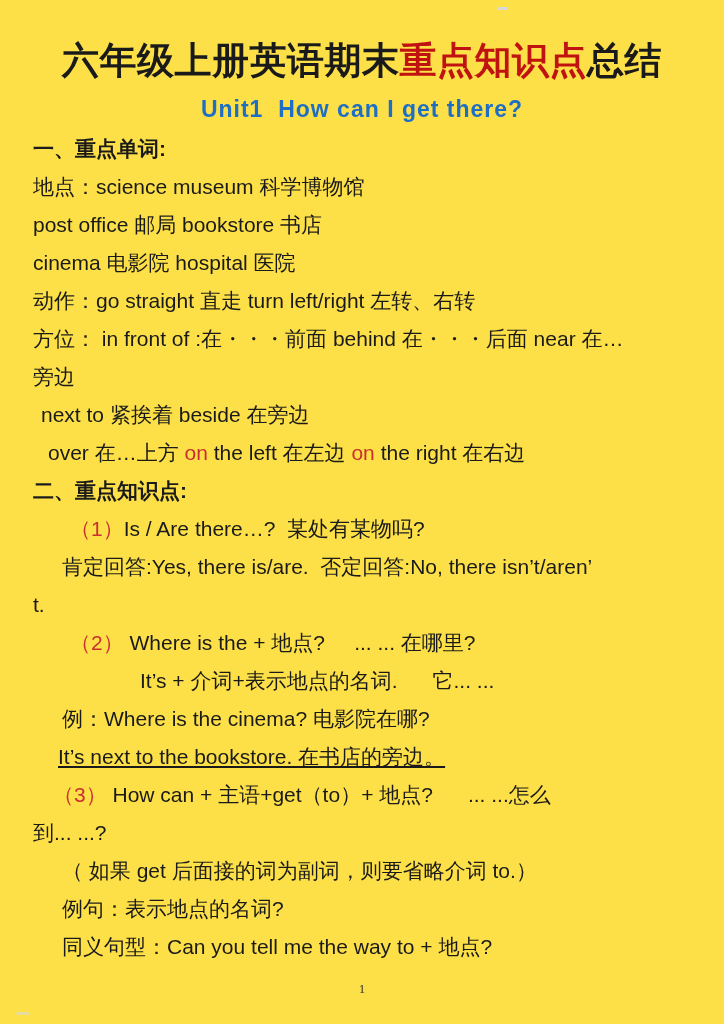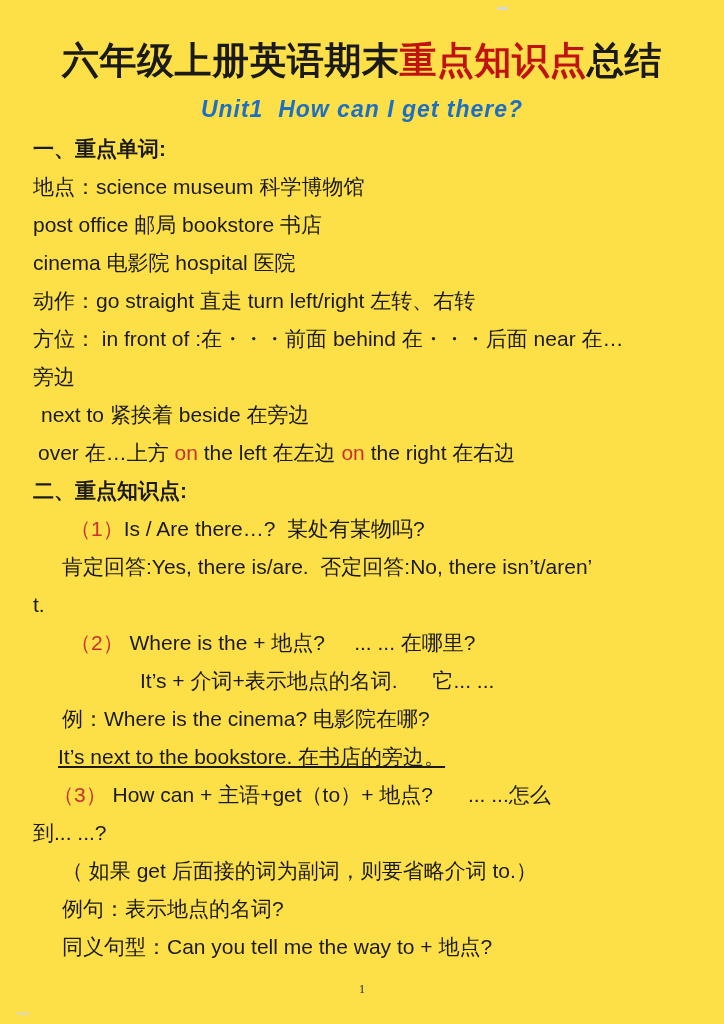--- a/index.html
+++ b/index.html
@@ -44,21 +44,20 @@
     position: absolute;
     top: 96px;
     left: 0;
     width: 724px;
     margin: 0;
     text-align: center;
     font-size: 23px;
     font-weight: bold;
     letter-spacing: 1px;
     white-space: pre;
-    font-style: italic;
   }
   .body-text {
     position: absolute;
     top: 130px;
     left: 0;
     width: 668px;
   }
   .line {
     font-size: 21px;
     line-height: 38px;
@@ -84,21 +83,21 @@
   <h2 class="subtitle" style="color: rgb(30, 110, 195);">Unit1  How can I get there?</h2>
   <div class="body-text">
       <div class="line" style="padding-left: 33px; font-weight: bold;"><span>一、重点单词:</span></div>
       <div class="line" style="padding-left: 33px;"><span>地点：science museum 科学博物馆</span></div>
       <div class="line" style="padding-left: 33px;"><span>post office 邮局 bookstore 书店</span></div>
       <div class="line" style="padding-left: 33px;"><span>cinema 电影院 hospital 医院</span></div>
       <div class="line" style="padding-left: 33px;"><span>动作：go straight 直走 turn left/right 左转、右转</span></div>
       <div class="line" style="padding-left: 33px;"><span>方位： in front of :在・・・前面 behind 在・・・后面 near 在…</span></div>
       <div class="line" style="padding-left: 33px;"><span>旁边</span></div>
       <div class="line" style="padding-left: 41px;"><span>next to 紧挨着 beside 在旁边</span></div>
-      <div class="line" style="padding-left: 38px;"><span>over 在…上方 </span><span style="color: rgb(201, 48, 48);">on</span><span> the left 在左边 </span><span style="color: rgb(201, 48, 48);">on</span><span> the right 在右边</span></div>
+      <div class="line" style="padding-left: 48px;"><span>over 在…上方 </span><span style="color: rgb(201, 48, 48);">on</span><span> the left 在左边 </span><span style="color: rgb(201, 48, 48);">on</span><span> the right 在右边</span></div>
       <div class="line" style="padding-left: 33px; font-weight: bold;"><span>二、重点知识点:</span></div>
       <div class="line" style="padding-left: 70px;"><span style="color: rgb(201, 48, 48);">（1）</span><span>Is / Are there…?  某处有某物吗?</span></div>
       <div class="line" style="padding-left: 62px;"><span>肯定回答:Yes, there is/are.  否定回答:No, there isn’t/aren’</span></div>
       <div class="line" style="padding-left: 33px;"><span>t.</span></div>
       <div class="line" style="padding-left: 70px;"><span style="color: rgb(201, 48, 48);">（2）</span><span> Where is the + 地点?     ... ... 在哪里?</span></div>
       <div class="line" style="padding-left: 140px;"><span>It’s + 介词+表示地点的名词.      它... ...</span></div>
       <div class="line" style="padding-left: 62px;"><span>例：Where is the cinema? 电影院在哪?</span></div>
       <div class="line" style="padding-left: 58px; text-decoration: underline;"><span>It’s next to the bookstore. 在书店的旁边。</span></div>
       <div class="line" style="padding-left: 53px;"><span style="color: rgb(201, 48, 48);">（3）</span><span> How can + 主语+get（to）+ 地点?      ... ...怎么</span></div>
       <div class="line" style="padding-left: 33px;"><span>到... ...?</span></div>

